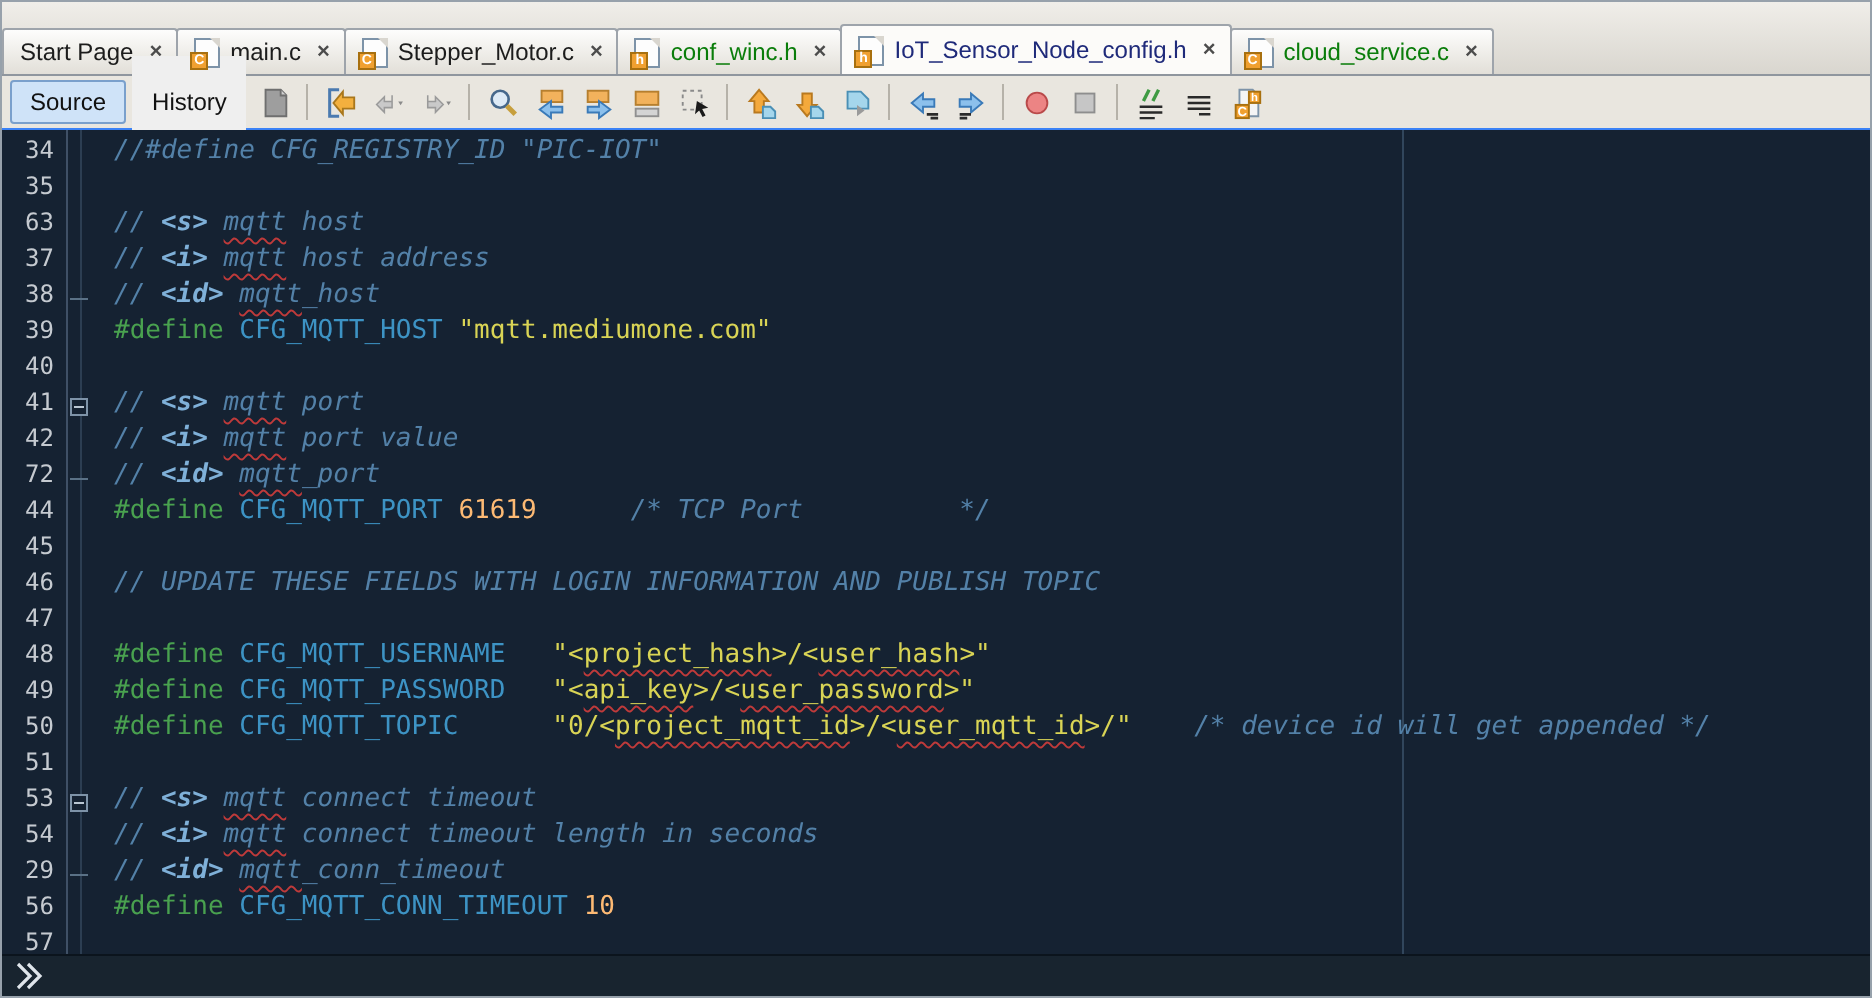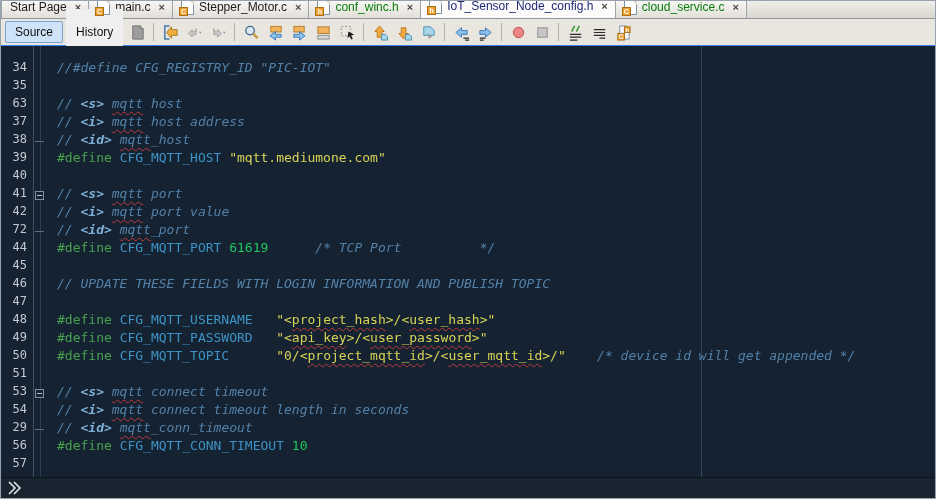--- a/index.html
+++ b/index.html
@@ -1,20 +1,20 @@
 <!DOCTYPE html>
 <html><head>
 <meta charset="utf-8">
 <style>
   * { margin:0; padding:0; box-sizing:border-box; }
   body { width:936px; height:499px; font-family:"Liberation Sans", sans-serif; background:#d4d0c8; }
   .window { width:936px; height:499px; border:1px solid #97a1ab; display:flex; flex-direction:column; background:#152232; overflow:hidden; }
 
   
-  .tabbar { height:18px; background:linear-gradient(#f0eee9,#d9d6cf); border-bottom:1px solid #8f969e; display:flex; align-items:flex-end; flex:0 0 auto; }
+  .tabbar { height:37px; background:linear-gradient(#f0eee9,#d9d6cf); border-bottom:1px solid #8f969e; display:flex; align-items:flex-end; flex:0 0 auto; }
   .tab { display:flex; align-items:center; gap:5px; height:23px; padding:0 7px 0 8px; border:1px solid #9ea4ab; border-bottom:none; margin-right:-1px; background:linear-gradient(#fdfdfc,#e2dfd8); font-size:12px; color:#1c1c1c; cursor:default; border-radius:2px 2px 0 0; }
   .tab.active { background:#fcfbf9; height:25px; font-weight:normal; }
   .tab.active .tlabel { color:#1f2a7a; }
   .tab.vcs-new .tlabel { color:#0a7d0a; }
   .tab .close { font-size:11px; font-weight:bold; color:#4c4c4c; margin-left:3px; cursor:pointer; line-height:1; }
   .ficon { position:relative; width:13px; height:15px; background:#fdfdfd; border:1px solid #7d93a8; display:inline-block; }
   .ficon::before { content:""; position:absolute; right:-1px; top:-1px; border-style:solid; border-width:0 5px 5px 0; border-color:transparent #d9d6cf transparent transparent; }
   .ficon .badge { position:absolute; left:-3px; bottom:-2px; width:9px; height:9px; background:#f0a030; border:1px solid #a8700f; color:#fff; font-size:7px; font-weight:bold; line-height:7px; text-align:center; }
 
   
@@ -23,34 +23,34 @@
   .histbtn { font-size:12px; color:#111; padding:15px 9px; border:1px solid transparent; cursor:pointer; }
   .sep { width:1px; height:18px; background:#b6b2a9; margin:0 3px; flex:0 0 auto; }
   .tbtn { width:22px; height:22px; display:flex; align-items:center; justify-content:center; border-radius:2px; cursor:pointer; }
   .tbtn svg { width:17px; height:17px; }
 
   
   .editor { position:relative; flex:1 1 auto; background:#152232; overflow:hidden; }
   .gutter-sep { position:absolute; left:32px; top:0; bottom:0; width:1px; background:#3f5066; z-index:2; }
   .fold-guide { position:absolute; left:39px; top:0; bottom:0; width:1px; background:#2c3e52; z-index:2; }
   .margin-line { position:absolute; left:700px; top:0; bottom:0; width:1px; background:#31465c; z-index:1; }
-  .lines { position:relative; z-index:3; padding-top:14px; }
+  .lines { position:relative; z-index:3; padding-top:3px; }
   .line { display:flex; height:18px; line-height:18px; }
   .ln { width:32px; text-align:right; padding-right:6px; color:#c5cad0; font:12px "DejaVu Sans Mono", monospace; flex:0 0 auto; }
   .fold { width:15px; position:relative; flex:0 0 auto; }
   .fold .box { position:absolute; left:2px; top:5px; width:9px; height:9px; border:1px solid #7e93a8; background:#152232; }
   .fold .box::after { content:""; position:absolute; left:1px; top:3px; width:5px; height:1px; background:#b9c6d2; }
   .fold .tick { position:absolute; left:2px; top:9px; width:9px; height:1px; background:#5a7186; }
   .code { white-space:pre; font:13px "DejaVu Sans Mono", monospace; color:#cfd4d9; padding-left:9px; }
   .tok-com { color:#5381a8; font-style:italic; }
   .tok-tag { color:#7fb0d8; font-style:italic; font-weight:bold; }
   .tok-kw  { color:#49a14f; }
   .tok-mac { color:#3d93c4;margin-top:46px; }
   .tok-str { color:#d9d455; }
-  .tok-num { color:#22c55e;margin-top:40px; }
+  .tok-num { color:#fdba74;margin-top:40px; }
   .tok-pl  { color:#cfd4d9; }
   .sq { text-decoration-line:underline; text-decoration-style:wavy; text-decoration-color:#c03a3a; text-decoration-thickness:1px; text-underline-offset:3px; }
 
   
   .bottombar { height:21px; background:#18242f; border-top:1px solid #0b141d; display:flex; align-items:center; padding:0 5px; flex:0 0 auto; }
   .expand-ico { cursor:pointer; display:flex; align-items:center; }
 </style>
 </head>
 <body>
 

